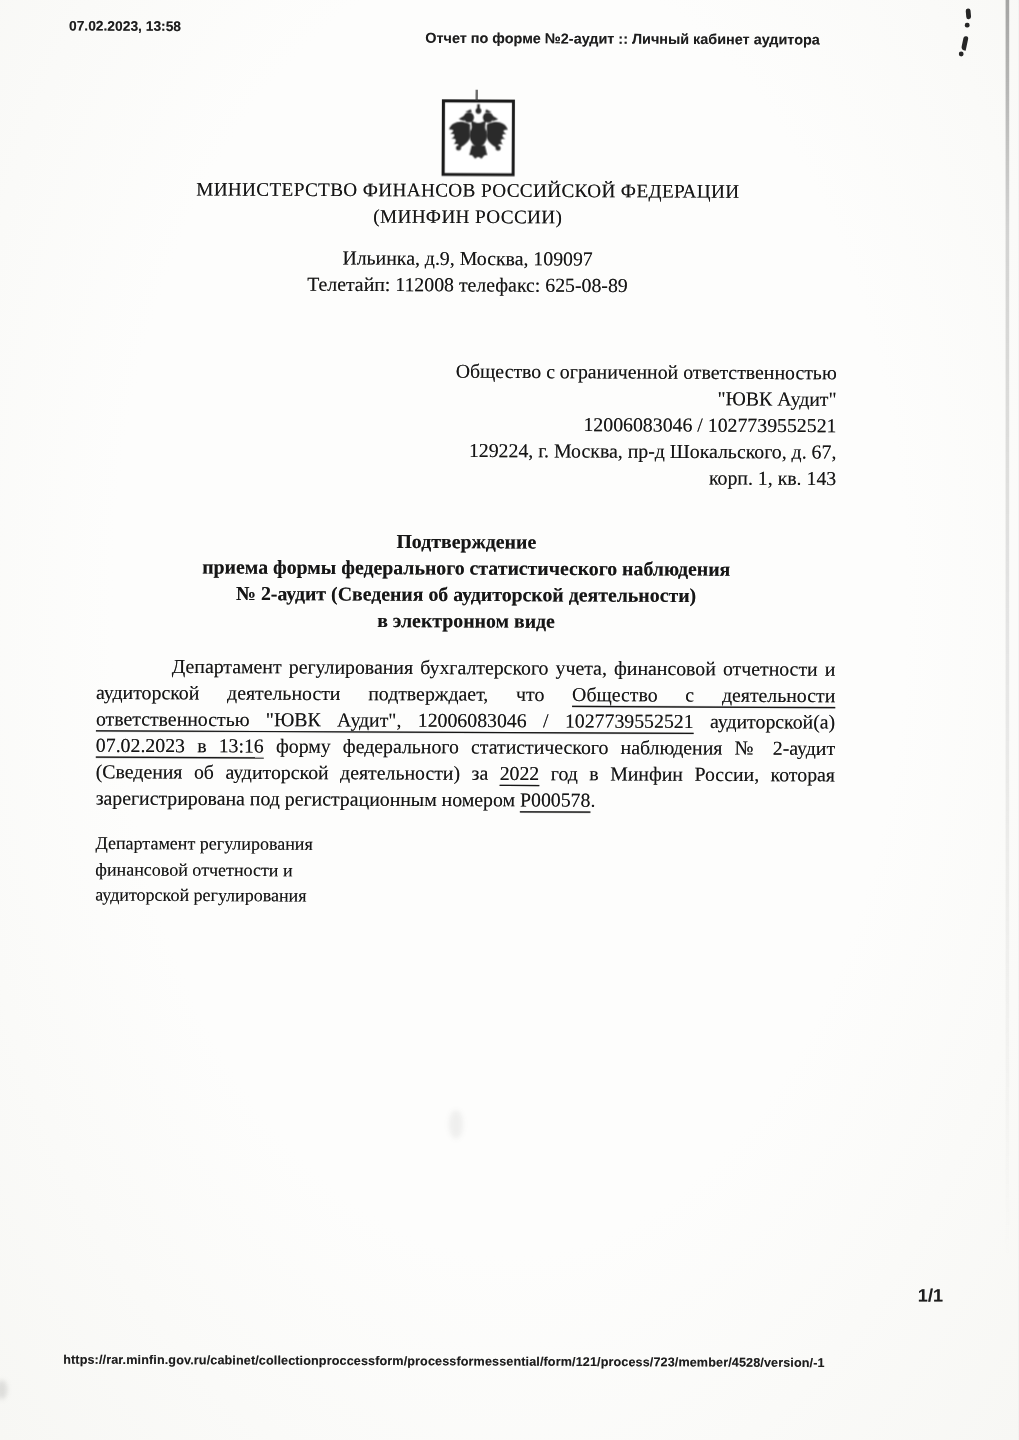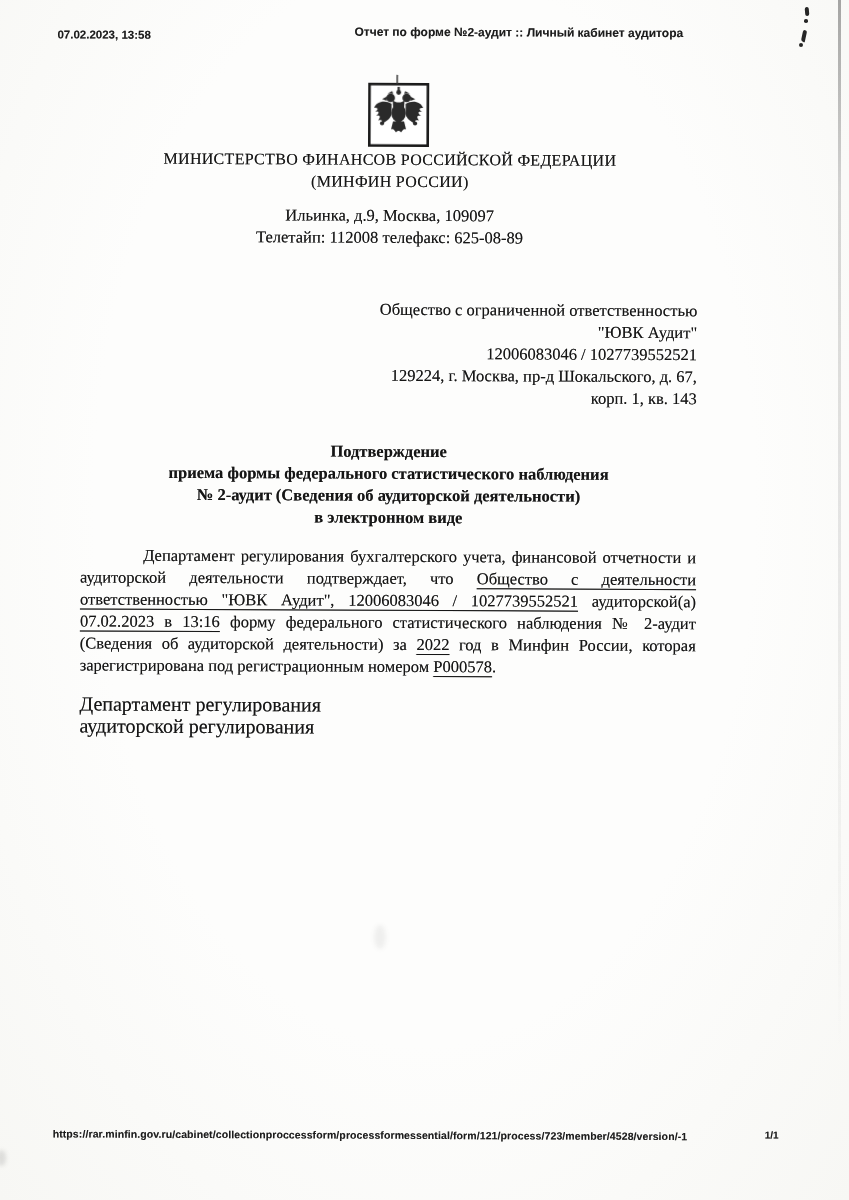--- a/index.html
+++ b/index.html
@@ -9,24 +9,24 @@
     font-family:"Liberation Serif","DejaVu Serif",serif;color:#161616;
   }
   .scan{position:absolute;inset:0;transform:rotate(0.25deg);transform-origin:50% 50%;}
   .doc-text{text-shadow:0 0 .45px rgba(0,0,0,.55);}
 
   
   .print-meta{
     position:absolute;font-family:"Liberation Sans","DejaVu Sans",sans-serif;
     font-weight:600;color:#1d1d1d;text-shadow:0 0 .3px rgba(0,0,0,.4);
   }
-  .hdr-date{left:55px;top:18px;font-size:11.5px;margin-top:12px;}
+  .hdr-date{left:55px;top:18px;font-size:11.5px;}
   .hdr-title{left:352px;top:25px;font-size:12px;}
   .ftr-url{left:55px;top:1129px;font-size:10.5px;letter-spacing:.1px;}
-  .ftr-page{left:767px;top:1128px;font-size:10px;}
+  .ftr-page{left:767px;top:1070px;font-size:15px;}
 
   
   .emblem{position:absolute;left:366px;top:83px;width:61px;height:64px;}
   .emblem svg{display:block;width:100%;height:100%;filter:blur(.35px);}
   .emblem-tick{position:absolute;left:394px;top:75px;width:2px;height:9px;background:#3a3a3a;opacity:.75;}
 
   .ministry{position:absolute;left:80px;top:149px;width:616px;text-align:center;
     font-size:16px;line-height:22px;letter-spacing:.3px;}
   .addr{position:absolute;left:80px;top:205px;width:616px;text-align:center;
     font-size:16.5px;line-height:22px;}
@@ -36,21 +36,21 @@
 
   .doc-title{position:absolute;left:80px;top:441px;width:616px;text-align:center;
     font-weight:bold;font-size:16.5px;line-height:22px;}
 
   .body-par{position:absolute;left:80px;top:546px;width:616px;font-size:16.5px;line-height:22px;}
   .jline{text-align:justify;text-align-last:justify;}
   .jline.first{text-indent:63px;}
   .lastline{text-align:left;}
   .body-par u{text-decoration-thickness:1.2px;text-underline-offset:3.5px;}
 
-  .signature{position:absolute;left:80px;top:695px;font-size:20px;line-height:21.5px;}
+  .signature{position:absolute;left:80px;top:695px;font-size:15px;line-height:21.5px;}
 
   
   .edge-line{position:absolute;left:838px;top:0;width:2.5px;height:1050px;filter:blur(.4px);
     background:linear-gradient(180deg, rgba(80,80,80,.5), rgba(110,110,110,.28) 18%,
       rgba(130,130,130,.16) 55%, rgba(150,150,150,0) 100%);}
   .mark{position:absolute;background:#262626;border-radius:2px;}
   .mark-a{left:805px;top:7px;width:3.5px;height:9px;transform:rotate(-5deg);}
   .mark-a-dot{left:804px;top:19px;width:3.5px;height:3.5px;border-radius:50%;}
   .mark-b{left:802px;top:30px;width:3.5px;height:12px;transform:rotate(12deg);border-radius:2px 2px 0 3px;}
   .mark-b-dot{left:799px;top:43px;width:4px;height:4px;border-radius:50%;}
@@ -126,20 +126,21 @@
       <div class="jline first"><span>Департамент регулирования бухгалтерского учета, финансовой отчетности и</span></div>
       <div class="jline"><span>аудиторской деятельности подтверждает, что </span><u>Общество с деятельности</u></div>
       <div class="jline"><u>ответственностью "ЮВК Аудит", 12006083046 / 1027739552521</u><span> аудиторской(а)</span></div>
       <div class="jline"><u>07.02.2023 в 13:16</u><span> форму федерального статистического наблюдения № 2-аудит</span></div>
       <div class="jline"><span>(Сведения об аудиторской деятельности) за </span><u>2022</u><span> год в Минфин России, которая</span></div>
       <div class="lastline"><span>зарегистрирована под регистрационным номером </span><u>Р000578</u><span>.</span></div>
     </div>
 
     <div class="signature doc-text">
       <div>Департамент регулирования</div>
+      <div>финансовой отчетности и</div>
       <div>аудиторской регулирования</div>
     </div>
 
     <div class="print-meta ftr-url">https://rar.minfin.gov.ru/cabinet/collectionproccessform/processformessential/form/121/process/723/member/4528/version/-1</div>
     <div class="print-meta ftr-page">1/1</div>
   </div>
 
   <div class="edge-line"></div>
   <div class="mark mark-a"></div>
   <div class="mark mark-a-dot"></div>

